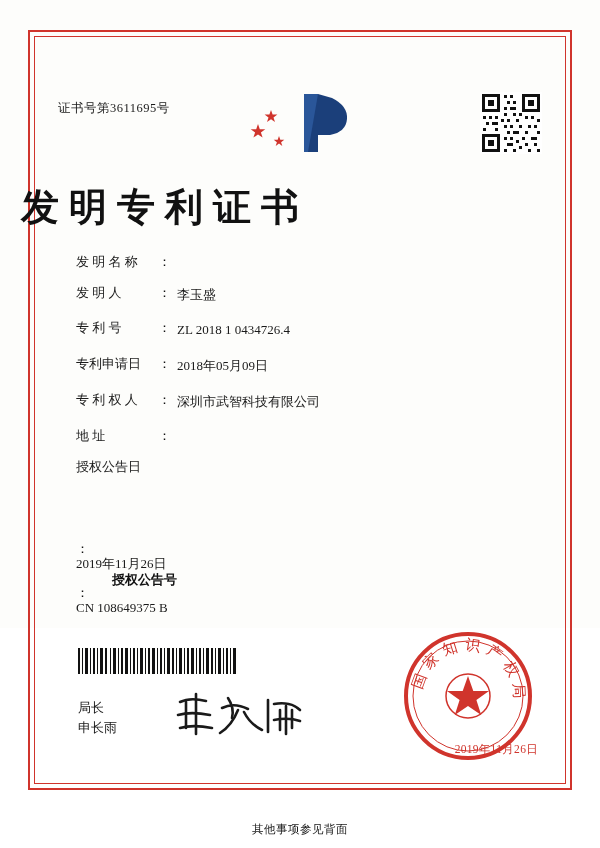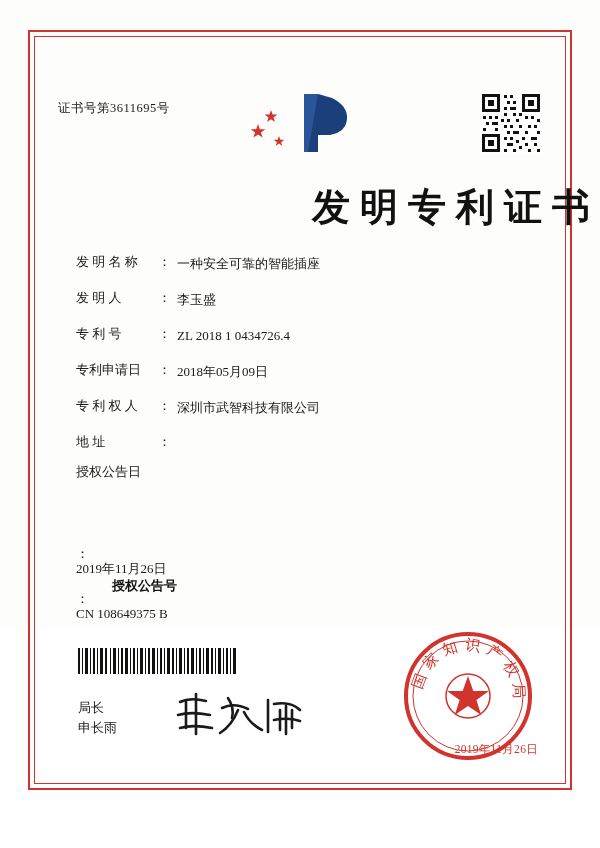--- a/index.html
+++ b/index.html
@@ -55,21 +55,21 @@
   .qr {
     position: absolute;
     right: 58px; top: 92px;
     width: 62px; height: 62px;
   }
 
   
   .title {
     position: absolute;
     left: 0; right: 0; top: 182px;
-    text-align: right;
+    text-align: left;
     font-size: 38px;
     letter-spacing: 10px;
     font-weight: bold;
     color: #111;
     font-family: "DejaVu Serif", serif;
     text-indent: 10px;
     margin-left: 11px;
   }
 
   
@@ -266,21 +266,20 @@
     </svg>
   </div>
 
   <div class="title">发明专利证书</div>
 
   <div class="fields">
 
     <div class="field-row">
       <span class="field-label">发 明 名 称</span>
       <span class="field-colon">：</span>
-      <span class="field-value">一种安全可靠的智能插座</span>
     </div>
 
     <div class="field-row">
       <span class="field-label">发 明 人</span>
       <span class="field-colon">：</span>
       <span class="field-value">李玉盛</span>
     </div>
 
     <div class="field-row">
       <span class="field-label">专 利 号</span>
@@ -406,14 +405,15 @@
       <defs>
         <path id="ringpath" d="M 66,66 m -46,0 a 46,46 0 1,1 92,0"></path>
       </defs>
       <text font-family="'DejaVu Serif', serif" font-size="15" fill="#d0342c" letter-spacing="6">
         <textPath href="#ringpath" startOffset="4%">国家知识产权局</textPath>
       </text>
     </svg>
   </div>
   <div class="seal-date">2019年11月26日</div>
 
+  <div class="footnote">其他事项参见背面</div>
 
 </div>
 
 </body></html>

